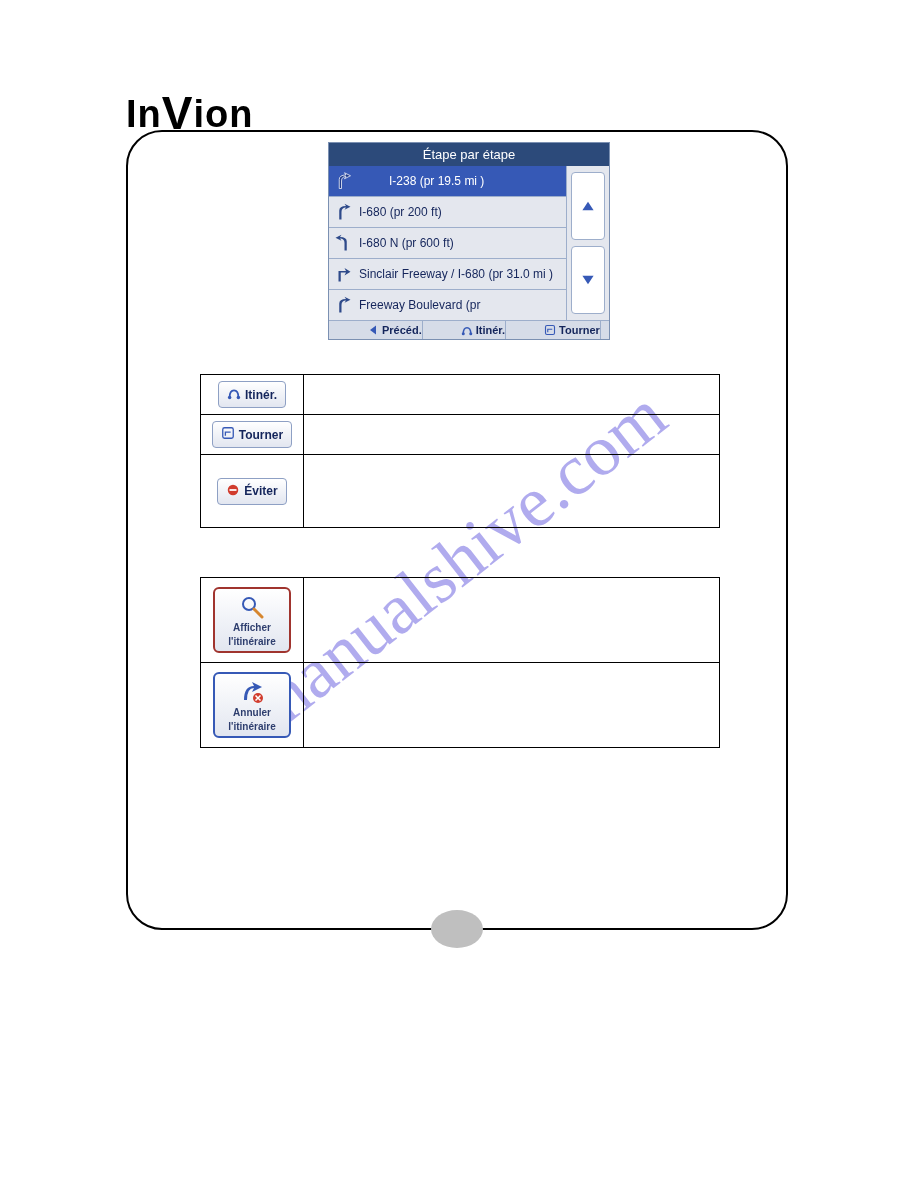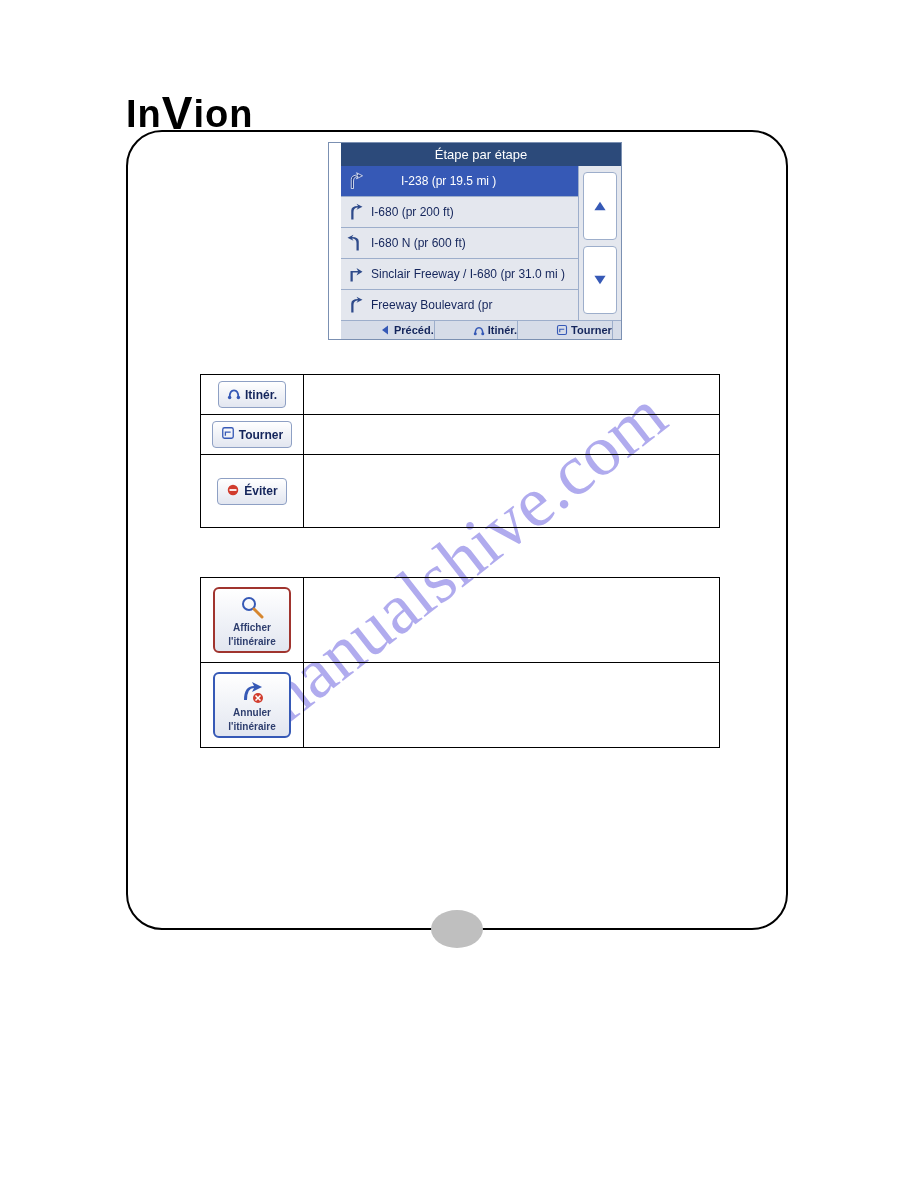--- a/index.html
+++ b/index.html
@@ -2,21 +2,21 @@
 <html><head>
 <meta charset="utf-8">
 <style>
   html,body{margin:0;padding:0;background:#fff;font-family:Arial,Helvetica,sans-serif;}
   .page{width:918px;height:1100px;position:relative;box-sizing:border-box;}
   .brand{position:absolute;left:126px;top:86px;font-size:38px;font-weight:900;letter-spacing:1px;color:#000;font-family:Arial,Helvetica,sans-serif;}
   .brand .v{font-size:46px;vertical-align:-2px;}
   .frame{position:absolute;left:126px;top:130px;width:662px;height:800px;border:2px solid #000;border-radius:36px;box-sizing:border-box;}
   .frame-dot{position:absolute;left:50%;bottom:-20px;width:52px;height:38px;background:#bfbfbf;border-radius:50%;transform:translateX(-50%);}
   
-  .gps{position:absolute;left:200px;top:10px;width:280px;border:1px solid #7b90b2;overflow:hidden;font-family:Verdana,Arial,sans-serif;padding-left:12px;}
+  .gps{position:absolute;left:200px;top:10px;width:280px;border:1px solid #7b90b2;overflow:hidden;font-family:Verdana,Arial,sans-serif;}
   .gps-title{background:#2c4a7a;color:#fff;text-align:center;font-size:13px;padding:4px 0;}
   .gps-body{display:flex;background:#e4e7ee;}
   .gps-list{flex:1;border-right:1px solid #9daecb;}
   .gps-item{display:flex;align-items:center;gap:6px;padding:2px 6px 2px 4px;font-size:12px;color:#14255b;border-bottom:1px solid #9daecb;min-height:26px;}
   .gps-item.selected{background:#3659b6;color:#fff;gap:36px;}
   .gps-item.selected .turn-icon svg path{fill:#1e3a8a;stroke:#fff;}
   .turn-icon{width:20px;height:20px;display:flex;align-items:center;justify-content:center;flex:none;}
   .gps-side{width:34px;display:flex;flex-direction:column;gap:6px;padding:6px 4px;}
   .scroll-btn{flex:1;background:#fff;border:1px solid #9daecb;border-radius:4px;display:flex;align-items:center;justify-content:center;}
   .gps-footer{display:flex;background:#d6dce8;border-top:1px solid #9daecb;}

